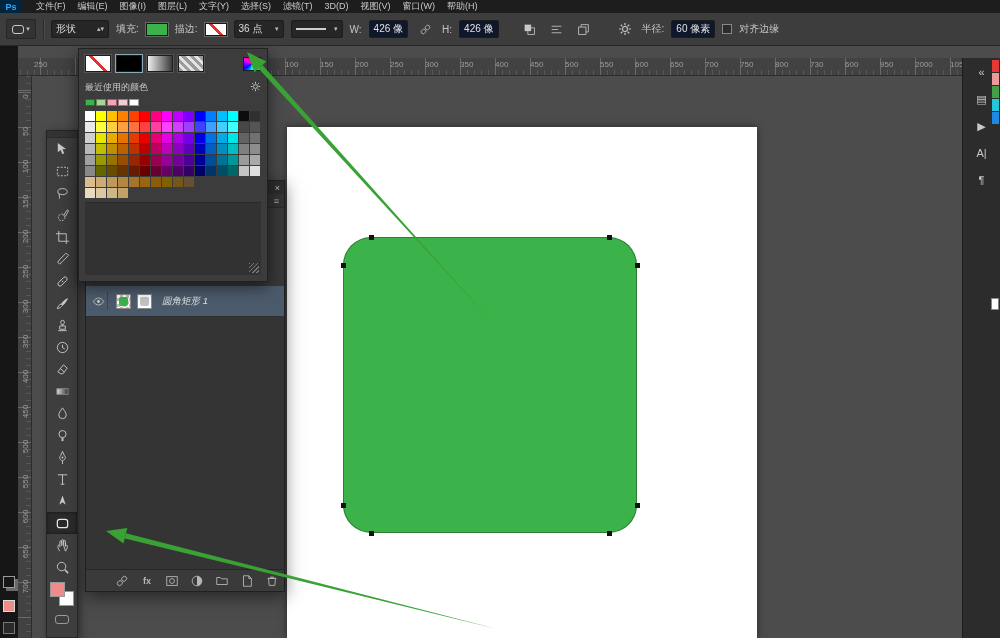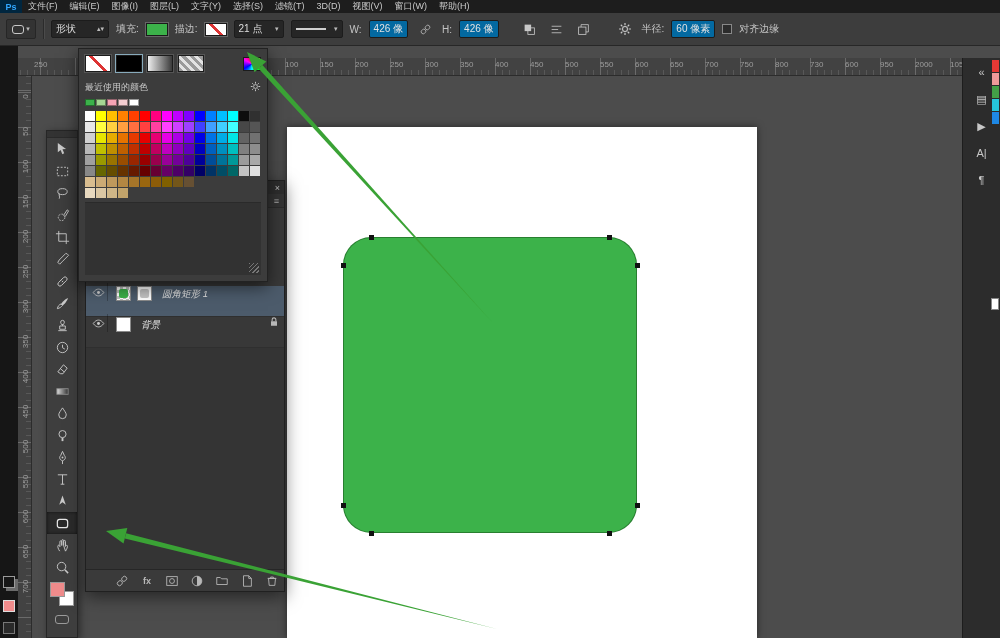--- a/index.html
+++ b/index.html
@@ -20,21 +20,21 @@
   .tool-preset{width:30px;height:20px;background:#333;border:1px solid #262626;border-radius:2px;
                display:flex;align-items:center;justify-content:center;gap:2px;}
   .tp-icon{width:12px;height:9px;border:1px solid #c8c8c8;border-radius:3px;}
   .caret{font-size:7px;color:#bbb;}
   .combo{height:18px;background:#262626;border:1px solid #1c1c1c;border-radius:2px;
          display:flex;align-items:center;justify-content:space-between;padding:0 4px;color:#ddd;}
   .mode-select{width:58px;}
   .combo-sm{width:50px;}
   .stroke-style{width:52px;}
   .line-preview{width:30px;height:2px;background:#cfcfcf;}
-  .field{height:18px;min-width:38px;background:#0369a1;border:1px solid #1c1c1c;border-radius:2px;
+  .field{height:18px;min-width:38px;background:#0f172a;border:1px solid #1c1c1c;border-radius:2px;
          display:flex;align-items:center;padding:0 4px;color:#e2e2e2;}
   .fill-swatch{width:22px;height:13px;border:1px solid #1a1a1a;outline:1px solid #666;}
   .stroke-swatch{width:22px;height:13px;border:1px solid #1a1a1a;outline:1px solid #666;background:
      linear-gradient(45deg,transparent 44%,#d33 44%,#d33 56%,transparent 56%),#fff;}
   .ob-icon{width:20px;height:20px;display:flex;align-items:center;justify-content:center;}
   .checkbox{width:10px;height:10px;background:#2b2b2b;border:1px solid #888;}
   .ml{margin-left:14px;}
   
   .tab-bar{position:absolute;left:0;top:46px;width:100%;height:12px;background:#252525;padding-left:18px;}
   .doc-tab{width:160px;height:12px;background:#3a3a3a;font-size:9px;color:#ccc;
@@ -94,21 +94,21 @@
      background:repeating-linear-gradient(135deg,#777 0 1px,transparent 1px 3px);}
   
   .layers-panel{position:absolute;left:85px;top:180px;width:200px;height:412px;background:#383838;
                 border:1px solid #202020;box-shadow:0 5px 16px rgba(0,0,0,.5);z-index:35;
                 display:flex;flex-direction:column;}
   .lp-header{height:13px;background:#2d2d2d;display:flex;align-items:center;justify-content:flex-end;
              padding:0 4px;font-size:9px;color:#bbb;}
   .lp-tabrow{height:14px;background:#333;border-bottom:1px solid #2a2a2a;display:flex;
              align-items:center;justify-content:flex-end;padding:0 5px;font-size:9px;color:#aaa;}
   .lp-mid{height:78px;background:#383838;}
-  .layer-row{height:30px;display:flex;align-items:flex-end;padding:15px 4px;border-bottom:1px solid #2f2f2f;}
+  .layer-row{height:30px;display:flex;align-items:center;padding:15px 4px;border-bottom:1px solid #2f2f2f;}
   .layer-row.selected{background:#4c5b6b;}
   .eye{width:18px;height:18px;display:flex;align-items:center;justify-content:center;
        border-right:1px solid rgba(0,0,0,.25);margin-right:2px;}
   .thumb{position:relative;width:15px;height:15px;border:1px solid #8a8a8a;margin-left:6px;background:#fff;}
   .thumb.checker{background:repeating-conic-gradient(#c0c0c0 0% 25%,#ffffff 0% 50%) 0 0/6px 6px;}
   .mini-shape{position:absolute;inset:2px;border-radius:2px;background:var(--shape-green,#3cb24a);}
   .mini-shape.gray{background:#c4c4c4;}
   .layer-name{font-size:9.5px;color:#e0e0e0;margin-left:10px;font-style:italic;}
   .lock{margin-left:auto;}
   .lp-empty{flex:1;background:#343434;}
@@ -189,21 +189,21 @@
       <div class="rvlabel" style="top: 506px;">700</div>
     </div>
   <div class="left-strip" id="left-strip">
       <div class="strip-icon" style="top: 530px; border: 1px solid rgb(154, 154, 154); box-shadow: rgb(106, 106, 106) 3px 3px 0px;"></div>
       <div class="strip-icon" style="top: 554px; background: rgb(239, 139, 139); border: 1px solid rgb(221, 221, 221);"></div>
       <div class="strip-icon" style="top: 576px; border: 1px solid rgb(119, 119, 119); background: rgb(42, 42, 42);"></div>
     </div>
 
   <div class="menu-bar">
     <div class="ps-logo">Ps</div>
-    <div id="menu-items" style="display:flex;">
+    <div id="menu-items" style="display:flex;margin-left:8px;">
         <div class="menu-item">文件(F)</div>
         <div class="menu-item">编辑(E)</div>
         <div class="menu-item">图像(I)</div>
         <div class="menu-item">图层(L)</div>
         <div class="menu-item">文字(Y)</div>
         <div class="menu-item">选择(S)</div>
         <div class="menu-item">滤镜(T)</div>
         <div class="menu-item">3D(D)</div>
         <div class="menu-item">视图(V)</div>
         <div class="menu-item">窗口(W)</div>
@@ -219,21 +219,21 @@
     <div class="ob-sep"></div>
     <div class="combo mode-select">
       <span>形状</span>
       <span class="caret">▴▾</span>
     </div>
     <span class="ob-label">填充:</span>
     <div class="fill-swatch" id="fill-swatch" style="background: rgb(60, 178, 74);"></div>
     <span class="ob-label">描边:</span>
     <div class="stroke-swatch"></div>
     <div class="combo combo-sm">
-      <span>21 点</span>
+      <span>36 点</span>
       <span class="caret">▾</span>
     </div>
     <div class="combo stroke-style">
       <span class="line-preview"></span>
       <span class="caret">▾</span>
     </div>
     <span class="ob-label">W:</span>
     <div class="field">
       <span>426 像</span>
     </div>
@@ -572,34 +572,20 @@
             </svg>
           </div>
           <div class="thumb checker">
             <div class="mini-shape"></div>
           </div>
           <div class="thumb">
             <div class="mini-shape gray"></div>
           </div>
           <div class="layer-name">圆角矩形 1</div>
         </div>
-        <div class="layer-row">
-          <div class="eye">
-            <svg width="13" height="13" viewBox="0 0 16 16">
-              <path d="M1.5 8C3.5 5 6 3.8 8 3.8S12.5 5 14.5 8C12.5 11 10 12.2 8 12.2S3.5 11 1.5 8z" fill="none" stroke="#cfcfcf"></path>
-              <circle cx="8" cy="8" r="1.8" fill="#cfcfcf"></circle>
-            </svg>
-          </div>
-          <div class="thumb"></div>
-          <div class="layer-name">背景</div>
-          <div class="lock"><svg width="12" height="12" viewBox="0 0 16 16">
-              <rect x="4" y="7" width="8" height="6" fill="#b8b8b8"></rect>
-              <path d="M5.5 7V5a2.5 2.5 0 015 0v2" fill="none" stroke="#b8b8b8" stroke-width="1.4"></path>
-            </svg></div>
-        </div>
       </div>
     <div class="lp-empty"></div>
     <div class="lp-buttons" id="layers-buttons">
         <div class="pbtn">
           <svg width="14" height="14" viewBox="0 0 16 16">
             <g transform="rotate(-45 8 8)">
               <rect x="1.5" y="5.5" width="6" height="5" rx="2.5" fill="none" stroke="#b8b8b8"></rect>
               <rect x="8.5" y="5.5" width="6" height="5" rx="2.5" fill="none" stroke="#b8b8b8"></rect>
             </g>
           </svg>

